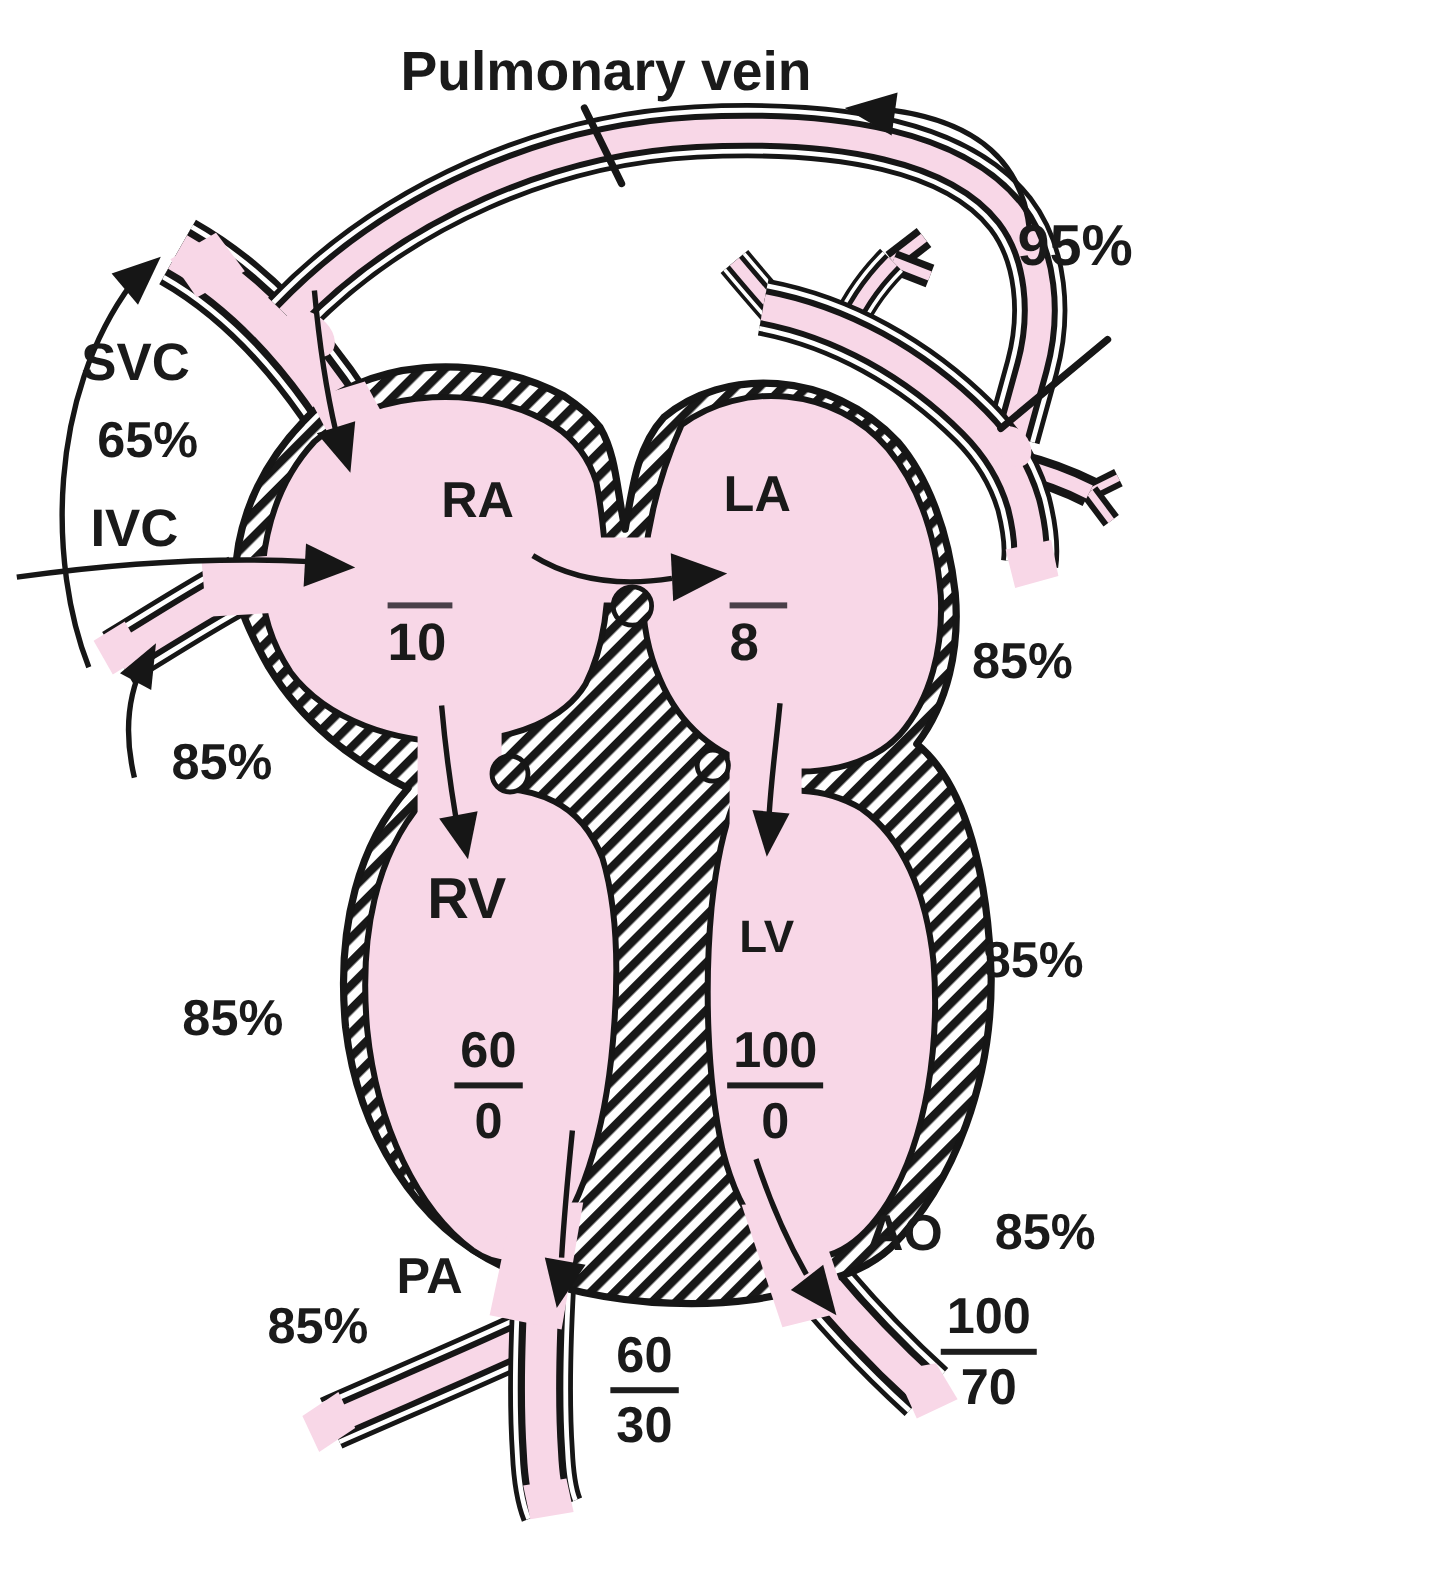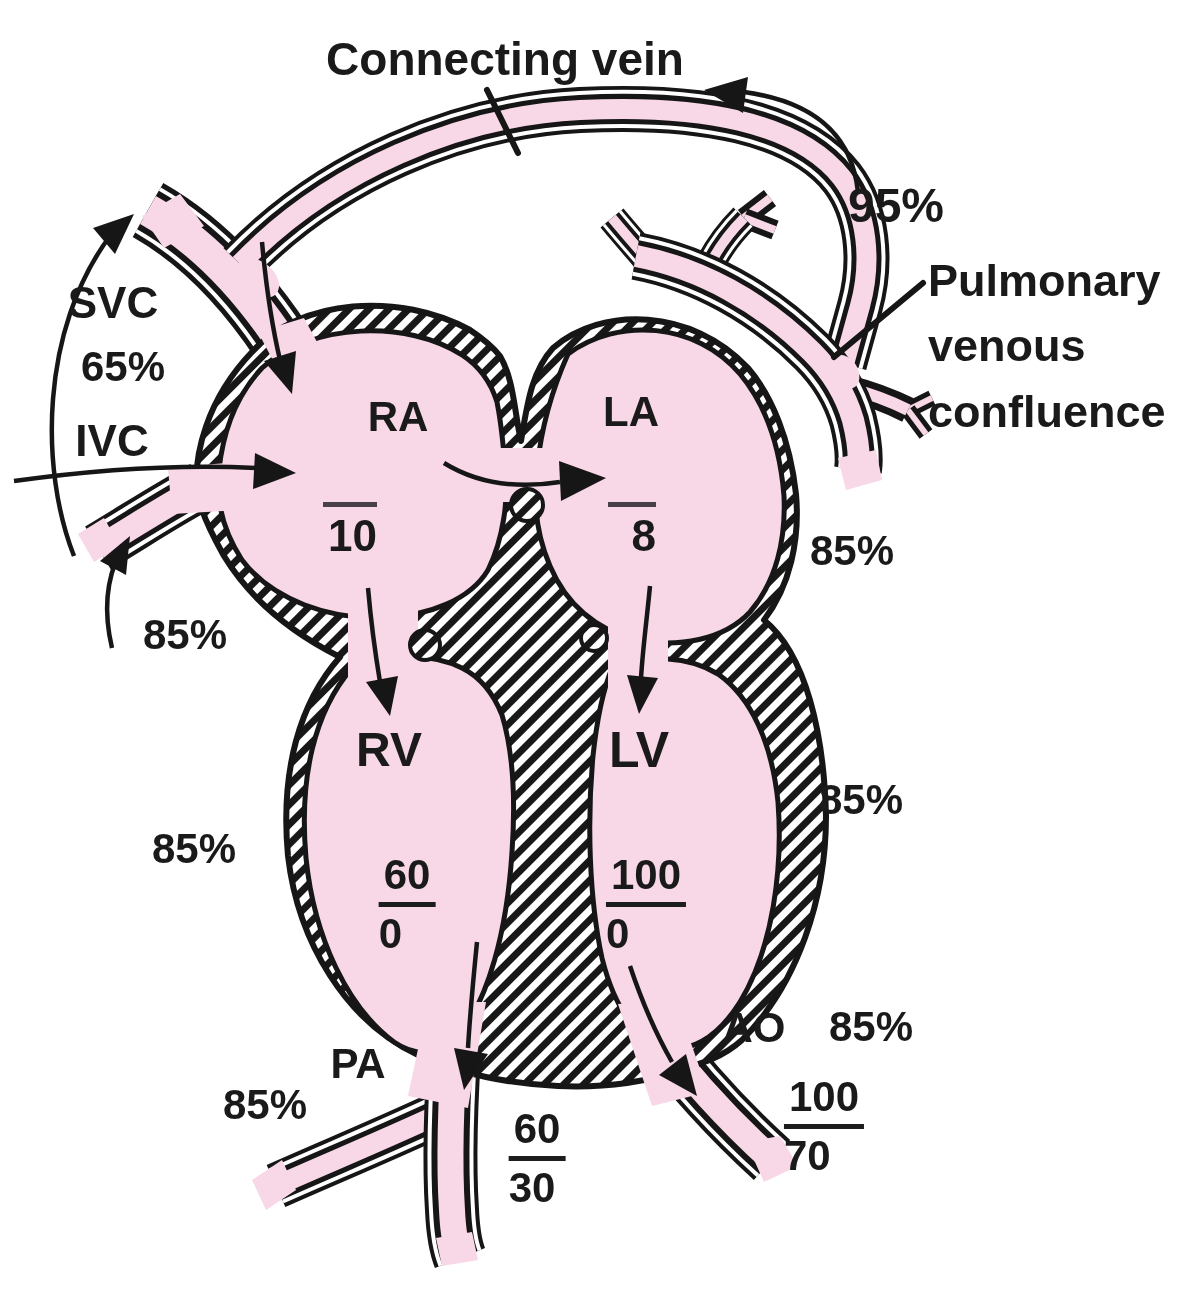--- a/index.html
+++ b/index.html
@@ -3,24 +3,24 @@
 <meta charset="utf-8">
 <style>
   html,body{margin:0;padding:0;background:#fff;}
   .stage{position:relative;width:1200px;height:1314px;background:#ffffff;
          font-family:"Liberation Sans",sans-serif;overflow:hidden;color:#1a1a1a;}
   .stage svg{position:absolute;left:0;top:0;}
   .lbl{position:absolute;transform:translate(-50%,-50%);font-weight:600;
        white-space:pre-line;text-align:center;line-height:1.2;}
   .lbl-left{position:absolute;transform:translate(0,-50%);font-weight:600;
        white-space:pre-line;text-align:left;line-height:1.45;}
-  .mean{position:absolute;transform:translate(-50%,0);text-align:right;}
+  .mean{position:absolute;transform:translate(-50%,0);text-align:left;}
   .mean .bar{display:block;height:5px;background:#4a4049;margin:0 auto 7px;}
   .mean .val{display:block;font-size:44px;font-weight:600;line-height:1;}
-  .frac{position:absolute;transform:translate(-50%,0);
+  .frac{position:absolute;transform:translate(-50%,0);text-align:center;
         font-weight:600;font-size:42px;line-height:1;}
   .frac .num{display:block;padding:0 5px 6px;border-bottom:5px solid #1d1d1d;}
   .frac .den{display:block;padding-top:6px;}
 </style>
 </head>
 <body>
 
 <div class="stage">
 
 <svg width="1200" height="1314" viewBox="0 0 1200 1314">
@@ -194,27 +194,24 @@
     <path d="M 858,192 C 852,136 816,102 744,92"></path>
     <polygon stroke="none" fill="#161616" points="704,90 748,77 743,113"></polygon>
   </g>
 
   <g stroke="#161616" stroke-width="6" stroke-linecap="round">
     <path d="M 487,90 L 518,153"></path>
     <path d="M 923,283 L 834,357"></path>
   </g>
 </svg>
 
-<div class="lbl" style="left:505px;top:60px;font-size:46px;">Connecting vein</div>
+<div class="lbl" style="left:505px;top:60px;font-size:46px;">Pulmonary vein</div>
 
 <div class="lbl" style="left:896px;top:206px;font-size:48px;">95%</div>
 
-<div class="lbl-left" style="left:928px;top:346px;font-size:45px;">Pulmonary
-venous
-confluence</div>
 
 <div class="lbl" style="left:113px;top:303px;font-size:44px;">SVC</div>
 <div class="lbl" style="left:123px;top:367px;font-size:42px;">65%</div>
 <div class="lbl" style="left:112px;top:441px;font-size:44px;">IVC</div>
 <div class="lbl" style="left:185px;top:635px;font-size:42px;">85%</div>
 
 <div class="lbl" style="left:366px;top:417px;font-size:42px;margin-left:32px;">RA</div>
 <div class="lbl" style="left:631px;top:412px;font-size:42px;text-align:center;">LA</div>
 
 <div class="mean" style="left:350px;top:502px;">
@@ -222,21 +219,21 @@
   <span class="val">10</span>
 </div>
 <div class="mean" style="left:632px;top:502px;">
   <span class="bar" style="width:48px;"></span>
   <span class="val">8</span>
 </div>
 
 <div class="lbl" style="left:852px;top:551px;font-size:42px;">85%</div>
 
 <div class="lbl" style="left:389px;top:750px;font-size:48px;">RV</div>
-<div class="lbl" style="left:639px;top:750px;font-size:50px;">LV</div>
+<div class="lbl" style="left:639px;top:782px;font-size:38px;">LV</div>
 <div class="lbl" style="left:194px;top:849px;font-size:42px;">85%</div>
 <div class="lbl" style="left:861px;top:800px;font-size:42px;">85%</div>
 
 <div class="frac" style="left:407px;top:854px;">
   <span class="num">60</span>
   <span class="den">0</span>
 </div>
 <div class="frac" style="left:646px;top:854px;">
   <span class="num">100</span>
   <span class="den">0</span>

